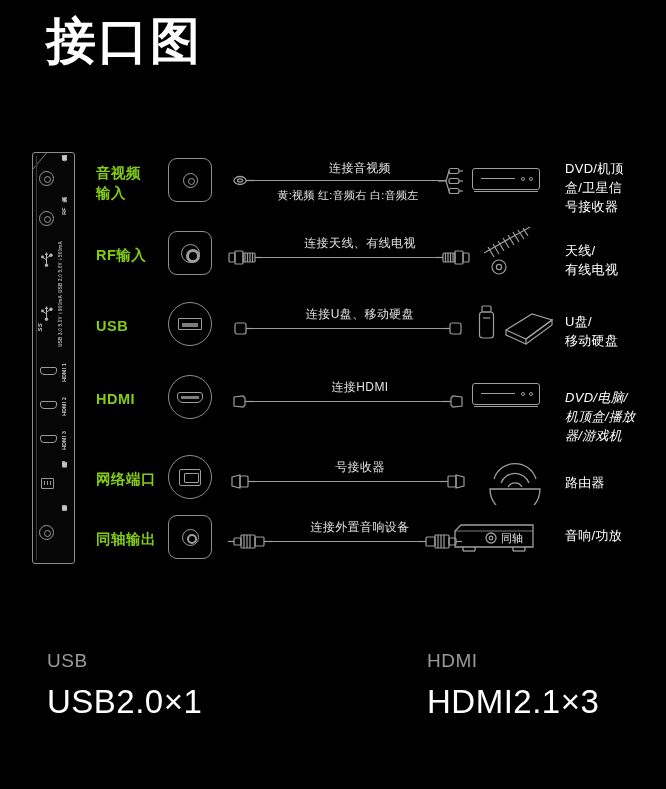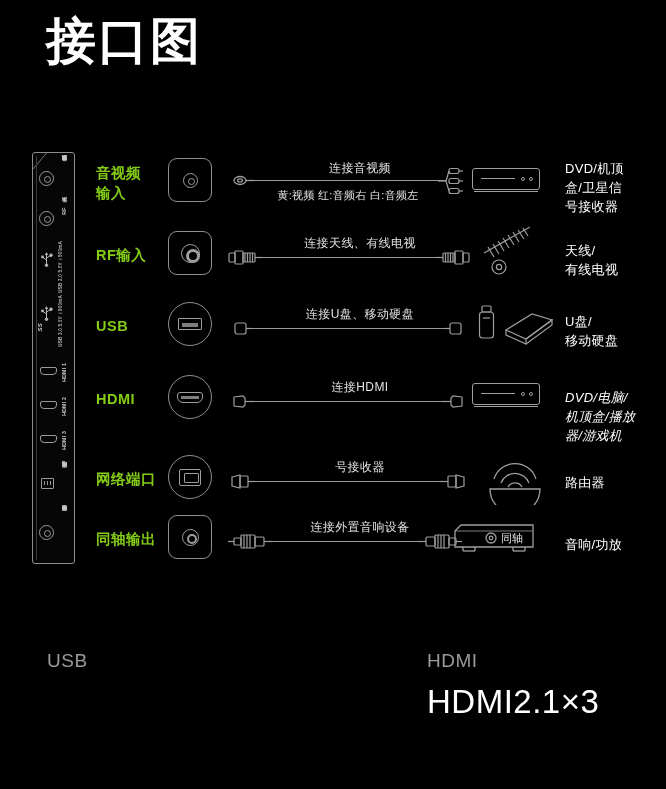--- a/index.html
+++ b/index.html
@@ -600,28 +600,29 @@
           <line x1="62" y1="26" x2="62" y2="30"></line>
           <line x1="62" y1="30" x2="74" y2="30"></line>
           <line x1="74" y1="26" x2="74" y2="30"></line>
           <circle cx="40" cy="17" r="5"></circle>
           <circle cx="40" cy="17" r="1.8"></circle>
         </g>
         <text x="50" y="21" fill="#e2e2e2" font-size="11" font-family="Liberation Sans, sans-serif">同轴</text>
       </svg>
     </div>
 
-    <div class="rightlabel" style="top:21px;">
+    <div class="rightlabel" style="top:12px;">
       <div>音响/功放</div>
     </div>
   </div>
 
   <div class="spec" style="left:47px; top:650px;">
     <div class="spec-title">USB</div>
     <div class="spec-val">
+      <div>USB2.0×1</div>
     </div>
   </div>
 
   <div class="spec" style="left:427px; top:650px;">
     <div class="spec-title">HDMI</div>
     <div class="spec-val">
       <div>HDMI2.1×3</div>
     </div>
   </div>
 

